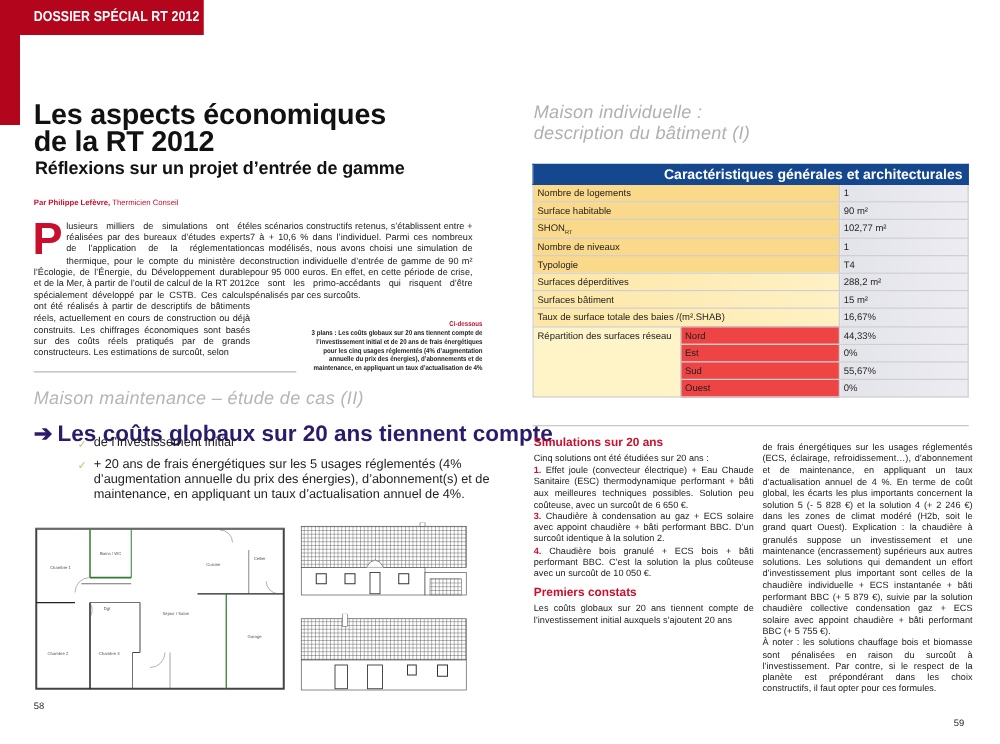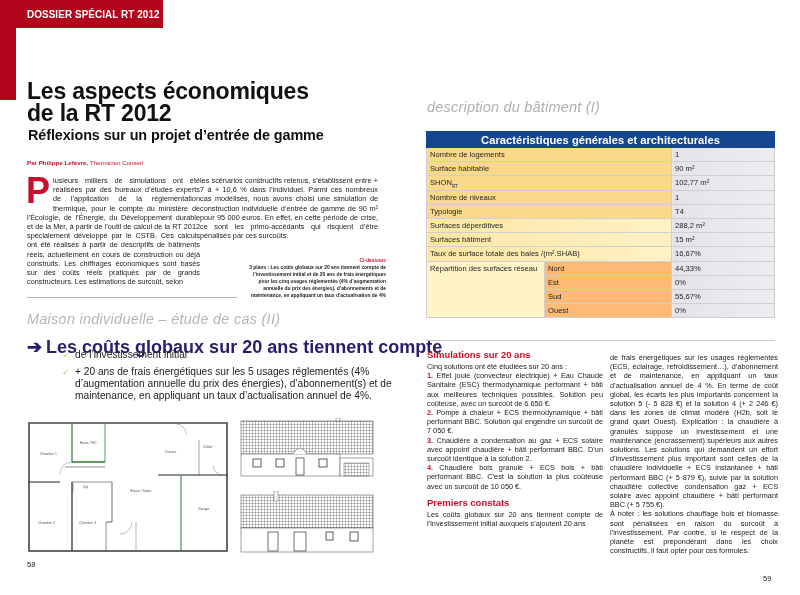--- a/index.html
+++ b/index.html
@@ -38,24 +38,24 @@
   .elev-box-1 { position: absolute; left: 240px; top: 418px; width: 135px; height: 60px; }
   .elev-box-2 { position: absolute; left: 240px; top: 491px; width: 135px; height: 62px; }
   .plan-label { font-family: "Liberation Sans", sans-serif; font-size: 3.4px; fill: #555; }
 
   .page-num-left { position: absolute; left: 27px; top: 560px; font-size: 7.5px; color: #222; }
 
   
   .slide-title-right { position: absolute; left: 427px; top: 82px; font-size: 14.5px; line-height: 17px; font-style: italic; color: #b0b0b0; letter-spacing: 0.2px; }
 
   .spec-table { position: absolute; left: 426px; top: 131px; width: 349px; border-collapse: collapse; font-size: 7.6px; color: #1f1f1f; }
-  .spec-table th { background: #15478f; color: #fff; font-weight: bold; font-size: 11.2px; height: 16px; text-align: center; padding: 0 4px; border: 1px solid #15478f; }
+  .spec-table th { background: #15478f; color: #fff; font-weight: bold; font-size: 11.2px; height: 16px; text-align: right; padding: 0 4px; border: 1px solid #15478f; }
   .spec-table td { height: 14.2px; padding: 0 3px; border: 1px solid #cfcfcf; vertical-align: middle; }
   .spec-table td.lbl { background: linear-gradient(90deg, #fde7a6, #fff1c5); }
-  .spec-table td.sublbl { background: #fdba74; }
+  .spec-table td.sublbl { background: #ef4444; }
   .spec-table td.val { background: linear-gradient(90deg, #e3e3ea, #ececf2); width: 103px; }
   .spec-table tr.dark td.lbl { background: #fbd98a; }
   .spec-table td.lbl-merged { background: #fff3c8; vertical-align: top; padding-top: 2px; line-height: 9px; }
   .rule-right { position: absolute; left: 426px; top: 340px; width: 349px; height: 1px; background: #c8c8c8; }
 
   .col-r1 { position: absolute; left: 427px; top: 349px; width: 176px; }
   .col-r2 { position: absolute; left: 610px; top: 353px; width: 168px; }
   .sec-head { font-size: 9.5px; font-weight: bold; color: #c8102e; margin-bottom: 2px; line-height: 11px; }
   .sec-head.second { margin-top: 6px; }
   .num { color: #c8102e; font-weight: bold; }
@@ -82,21 +82,21 @@
   <span class="dropcap">P</span><span>lusieurs milliers de simulations ont été réalisées par des bureaux d’études experts de l’application de la réglementation thermique, pour le compte du ministère de l’Écologie, de l’Énergie, du Développement durable et de la Mer, à partir de l’outil de calcul de la RT 2012 spécialement développé par le CSTB. Ces calculs ont été réalisés à partir de descriptifs de bâtiments réels, actuellement en cours de construction ou déjà construits. Les chiffrages économiques sont basés sur des coûts réels pratiqués par de grands constructeurs. Les estimations de surcoût, selon</span>
 </div>
 <div class="body-text col-l2">les scénarios constructifs retenus, s’établissent entre + 7 à + 10,6 % dans l’individuel. Parmi ces nombreux cas modélisés, nous avons choisi une simulation de construction individuelle d’entrée de gamme de 90 m² pour 95 000 euros. En effet, en cette période de crise, ce sont les primo-accédants qui risquent d’être pénalisés par ces surcoûts.</div>
 
 <div class="caption">
   <span class="cap-head">Ci-dessous</span>
   <span>3 plans : Les coûts globaux sur 20 ans tiennent compte de l’investissement initial et de 20 ans de frais énergétiques pour les cinq usages réglementés (4% d’augmentation annuelle du prix des énergies), d’abonnements et de maintenance, en appliquant un taux d’actualisation de 4%</span>
 </div>
 <div class="rule-left"></div>
 
-<div class="slide-title-left">Maison individuelle – étude de cas (II)</div>
+<div class="slide-title-left">Maison maintenance – étude de cas (II)</div>
 <div class="slide-heading">
   <span class="arrow">➔</span><span>Les coûts globaux sur 20 ans tiennent compte</span>
 </div>
 <div class="bullet bullet-1">
   <span class="check">✓</span>
   <span>de l’investissement initial</span>
 </div>
 <div class="bullet bullet-2">
   <span class="check">✓</span>
   <span>+ 20 ans de frais énergétiques sur les 5 usages réglementés (4% d’augmentation annuelle du prix des énergies), d’abonnement(s) et de maintenance, en appliquant un taux d’actualisation annuel de 4%.</span>
@@ -168,21 +168,21 @@
   <rect x="1" y="37" width="132" height="24" fill="#fff" stroke="#444" stroke-width="0.5"></rect>
   <rect x="28" y="41" width="10" height="19" fill="#fff" stroke="#333" stroke-width="0.7"></rect>
   <rect x="54" y="41" width="12" height="19" fill="#fff" stroke="#333" stroke-width="0.7"></rect>
   <rect x="86" y="41" width="7" height="8" fill="#fff" stroke="#333" stroke-width="0.8"></rect>
   <rect x="110" y="41" width="8" height="9" fill="#fff" stroke="#333" stroke-width="0.8"></rect>
 </svg>
 
 <div class="page-num-left">58</div>
 
 <div class="slide-title-right">
-  <br>
+  <span>Maison individuelle :</span><br>
   <span>description du bâtiment (I)</span>
 </div>
 
 <table class="spec-table">
   <thead>
     <tr>
       <th colspan="3">Caractéristiques générales et architecturales</th>
     </tr>
   </thead>
   <tbody>
@@ -236,21 +236,20 @@
       <td class="val">0%</td>
     </tr>
   </tbody>
 </table>
 <div class="rule-right"></div>
 
 <div class="body-text col-r1">
   <div class="sec-head">Simulations sur 20 ans</div>
   <div>Cinq solutions ont été étudiées sur 20 ans :</div>
   <div><span class="num">1.</span><span> Effet joule (convecteur électrique) + Eau Chaude Sanitaire (ESC) thermodynamique performant + bâti aux meilleures techniques possibles. Solution peu coûteuse, avec un surcoût de 6 650 €.</span></div>
-  <div><span class="num">2.</span><span> Pompe à chaleur + ECS thermodynamique + bâti performant BBC. Solution qui engendre un surcoût de 7 050 €.</span></div>
   <div><span class="num">3.</span><span> Chaudière à condensation au gaz + ECS solaire avec appoint chaudière + bâti performant BBC. D’un surcoût identique à la solution 2.</span></div>
   <div><span class="num">4.</span><span> Chaudière bois granulé + ECS bois + bâti performant BBC. C’est la solution la plus coûteuse avec un surcoût de 10 050 €.</span></div>
   <div class="sec-head second">Premiers constats</div>
   <div>Les coûts globaux sur 20 ans tiennent compte de l’investissement initial auxquels s’ajoutent 20 ans</div>
 </div>
 
 <div class="body-text col-r2">
   <div>de frais énergétiques sur les usages réglementés (ECS, éclairage, refroidissement…), d’abonnement et de maintenance, en appliquant un taux d’actualisation annuel de 4 %. En terme de coût global, les écarts les plus importants concernent la solution 5 (- 5 828 €) et la solution 4 (+ 2 246 €) dans les zones de climat modéré (H2b, soit le grand quart Ouest). Explication : la chaudière à granulés suppose un investissement et une maintenance (encrassement) supérieurs aux autres solutions. Les solutions qui demandent un effort d’investissement plus important sont celles de la chaudière individuelle + ECS instantanée + bâti performant BBC (+ 5 879 €), suivie par la solution chaudière collective condensation gaz + ECS solaire avec appoint chaudière + bâti performant BBC (+ 5 755 €).</div>
   <div>À noter : les solutions chauffage bois et biomasse sont pénalisées en raison du surcoût à l’investissement. Par contre, si le respect de la planète est prépondérant dans les choix constructifs, il faut opter pour ces formules.</div>
 </div>

